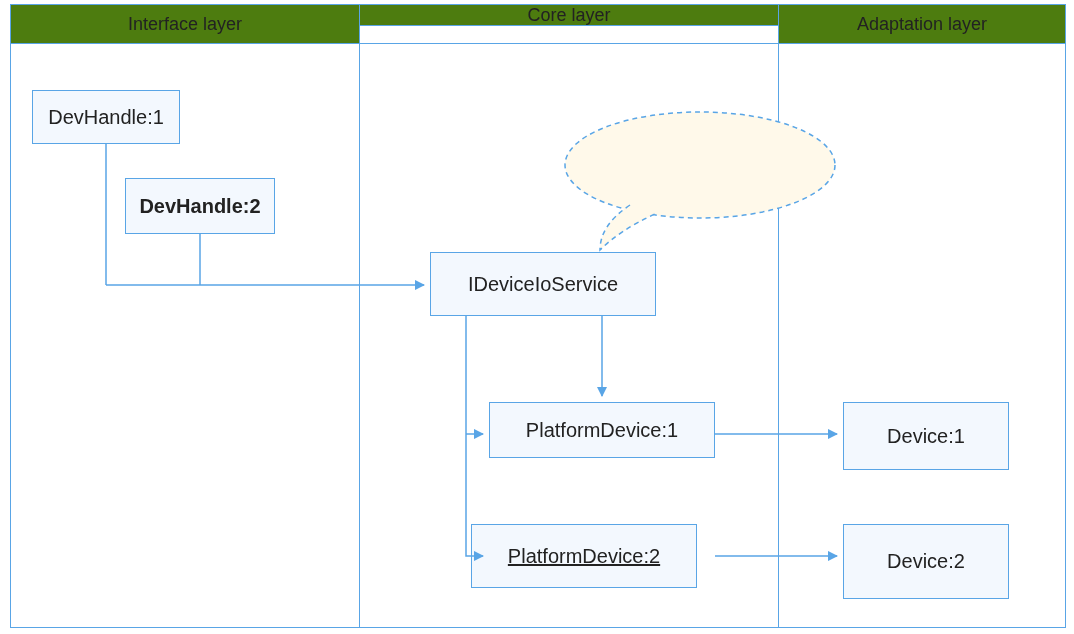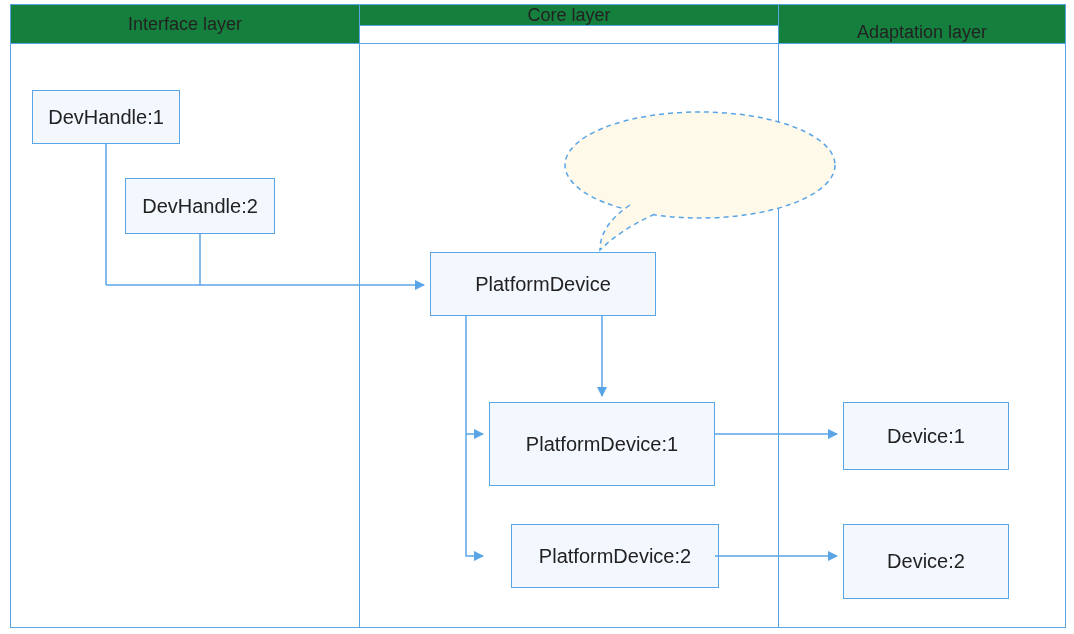--- a/index.html
+++ b/index.html
@@ -14,21 +14,21 @@
   }
   .canvas {
     position: relative;
     width: 1074px;
     height: 634px;
   }
   .layer-header {
     position: absolute;
     box-sizing: border-box;
     border: 1px solid #59a5e6;
-    background: #15803d;
+    background: #4d7c0f;
     display: flex;
     align-items: center;
     justify-content: center;
     font-size: 18px;
   }
   .layer-body {
     position: absolute;
     box-sizing: border-box;
     border: 1px solid #59a5e6;
     background: #ffffff;
@@ -63,43 +63,43 @@
 <body>
 
 <div class="canvas">
 
   <div class="layer-header" style="left:10px; top:4px; width:350px; height:40px;">
     <span>Interface layer</span>
   </div>
   <div class="layer-header" style="left:359px; top:4px; width:420px; height:22px;">
     <span>Core layer</span>
   </div>
-  <div class="layer-header" style="left:778px; top:4px; width:288px; height:40px;align-items:flex-end;">
+  <div class="layer-header" style="left:778px; top:4px; width:288px; height:40px;">
     <span>Adaptation layer</span>
   </div>
 
   <div class="layer-body" style="left:10px; top:43px; width:350px; height:585px;"></div>
   <div class="layer-body" style="left:359px; top:43px; width:420px; height:585px;"></div>
   <div class="layer-body" style="left:778px; top:43px; width:288px; height:585px;"></div>
 
   <div class="node" style="left:32px; top:90px; width:148px; height:54px;">
     <span>DevHandle:1</span>
   </div>
-  <div class="node" style="left:125px; top:178px; width:150px; height:56px;">
+  <div class="node" style="left:125px; top:178px; width:150px; height:56px;font-weight:bold;">
     <span>DevHandle:2</span>
   </div>
 
   <div class="node" style="left:430px; top:252px; width:226px; height:64px;">
-    <span>PlatformDevice</span>
+    <span>IDeviceIoService</span>
   </div>
 
-  <div class="node" style="left:489px; top:402px; width:226px; height:84px;">
+  <div class="node" style="left:489px; top:402px; width:226px; height:56px;">
     <span>PlatformDevice:1</span>
   </div>
-  <div class="node" style="left:511px; top:524px; width:208px; height:64px;">
+  <div class="node" style="left:471px; top:524px; width:226px; height:64px;text-decoration:underline;">
     <span>PlatformDevice:2</span>
   </div>
 
   <div class="node" style="left:843px; top:402px; width:166px; height:68px;">
     <span>Device:1</span>
   </div>
   <div class="node" style="left:843px; top:524px; width:166px; height:75px;">
     <span>Device:2</span>
   </div>
 

